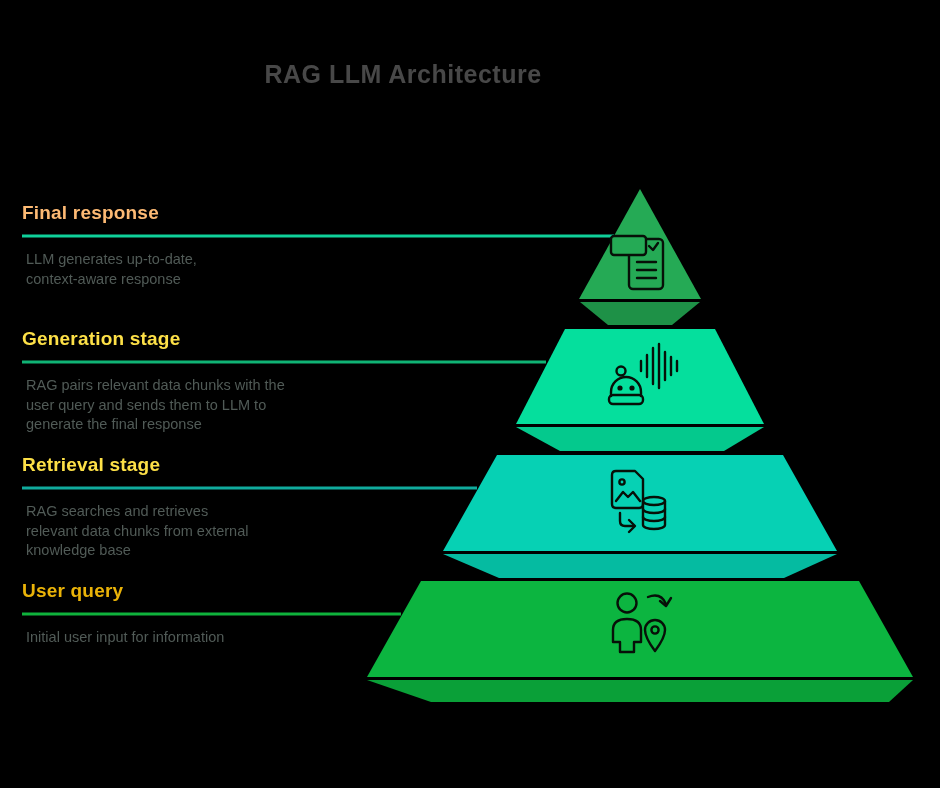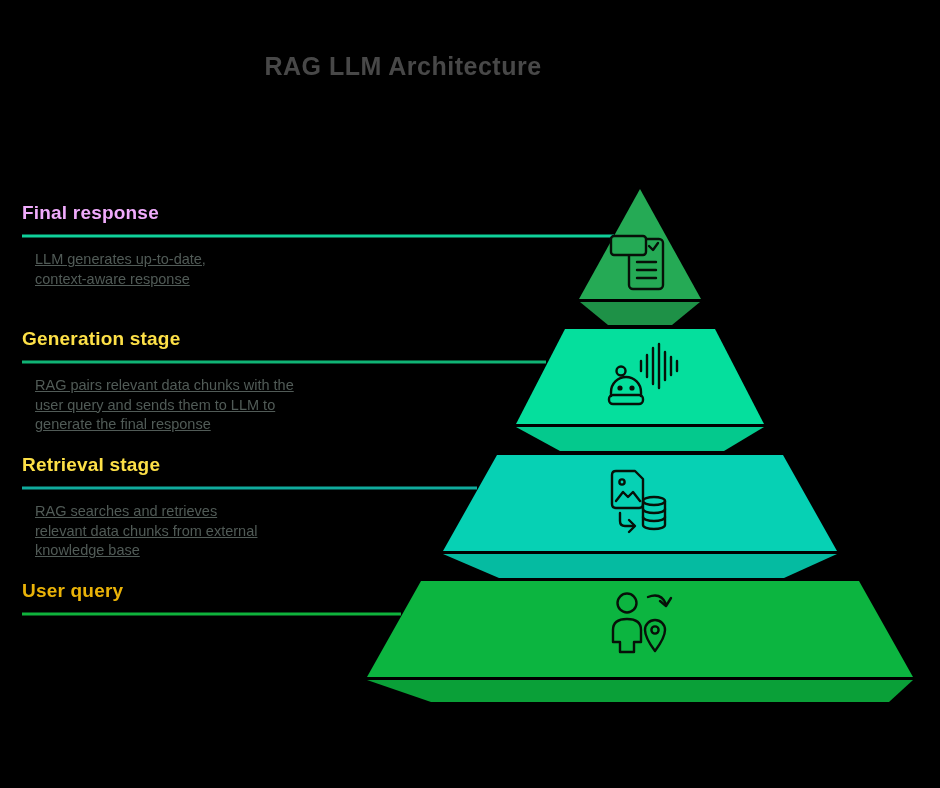--- a/index.html
+++ b/index.html
@@ -2,30 +2,30 @@
 <html><head>
 <meta charset="utf-8">
 <style>
   html,body{margin:0;padding:0;}
   body{
     width:940px;height:788px;position:relative;overflow:hidden;
     background:#000000;
     font-family:"Liberation Sans","DejaVu Sans",sans-serif;
   }
   .title{
-    position:absolute;left:0;top:52px;width:768px;padding-left:38px;box-sizing:border-box;
+    position:absolute;left:0;top:60px;width:768px;padding-left:38px;box-sizing:border-box;
     text-align:center;font-size:25px;font-weight:bold;letter-spacing:.5px;color:#484848;
   }
   .label-block{position:absolute;left:22px;width:312px;}
   .label-heading{font-size:19px;font-weight:bold;letter-spacing:.2px;}
   .label-desc{
-    position:absolute;left:13px;width:300px;
-    font-size:14.5px;line-height:19.5px;color:#515b57;white-space:pre-line;text-decoration:underline;
+    position:absolute;left:4px;width:300px;
+    font-size:14.5px;line-height:19.5px;color:#515b57;white-space:pre-line;
   }
-  .hc-0{color:#f0abfc}
+  .hc-0{color:#fdba74}
   .hc-1{color:#fde047}
   .hc-2{color:#fde047}
   .hc-3{color:#eab308}
   .desc-pos{top:48px}
   #diagram-svg{position:absolute;left:0;top:0;}
   .icon{fill:none;stroke:#071008;stroke-width:2.4;stroke-linecap:round;stroke-linejoin:round;}
 </style>
 </head>
 <body>
 
@@ -46,20 +46,21 @@
 
 <div class="label-block" style="top:454px">
   <div class="label-heading hc-2">Retrieval stage</div>
   <div class="label-desc desc-pos">RAG searches and retrieves
 relevant data chunks from external
 knowledge base</div>
 </div>
 
 <div class="label-block" style="top:580px">
   <div class="label-heading hc-3">User query</div>
+  <div class="label-desc desc-pos">Initial user input for information</div>
 </div>
 
 <svg id="diagram-svg" width="940" height="788" viewBox="0 0 940 788">
 
   <line x1="22" y1="236" x2="614" y2="236" stroke-width="3" stroke="#0fd09a"></line>
   <line x1="22" y1="362" x2="546" y2="362" stroke-width="3" stroke="#10b375"></line>
   <line x1="22" y1="488" x2="477" y2="488" stroke-width="3" stroke="#10ab9d"></line>
   <line x1="22" y1="614" x2="401" y2="614" stroke-width="3" stroke="#0fb23c"></line>
 
   <polygon points="640,189 701,299 579,299" fill="#25aa55"></polygon>

